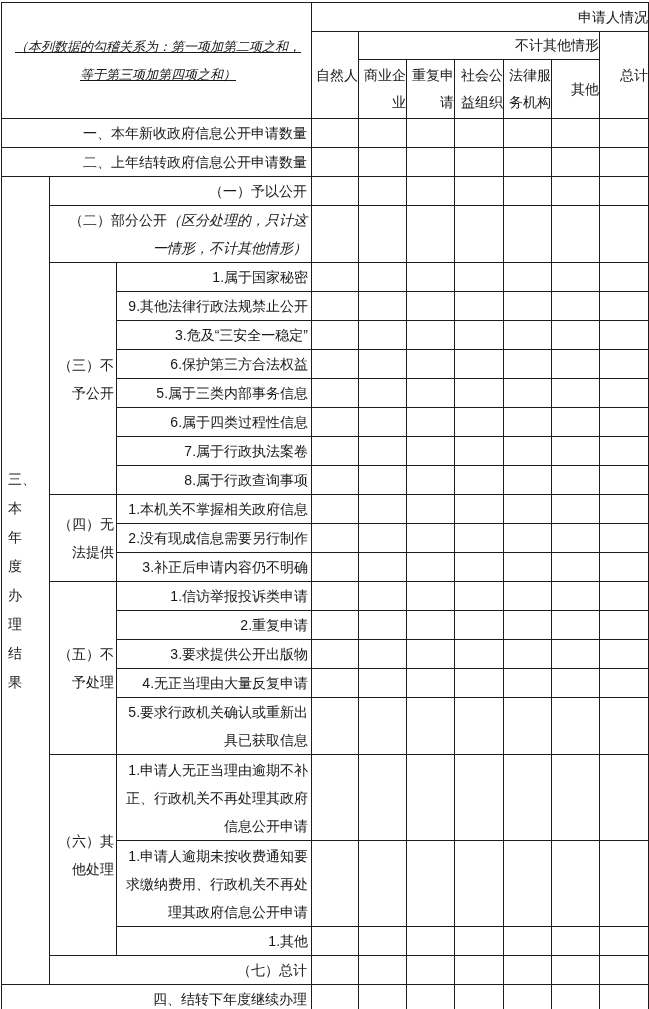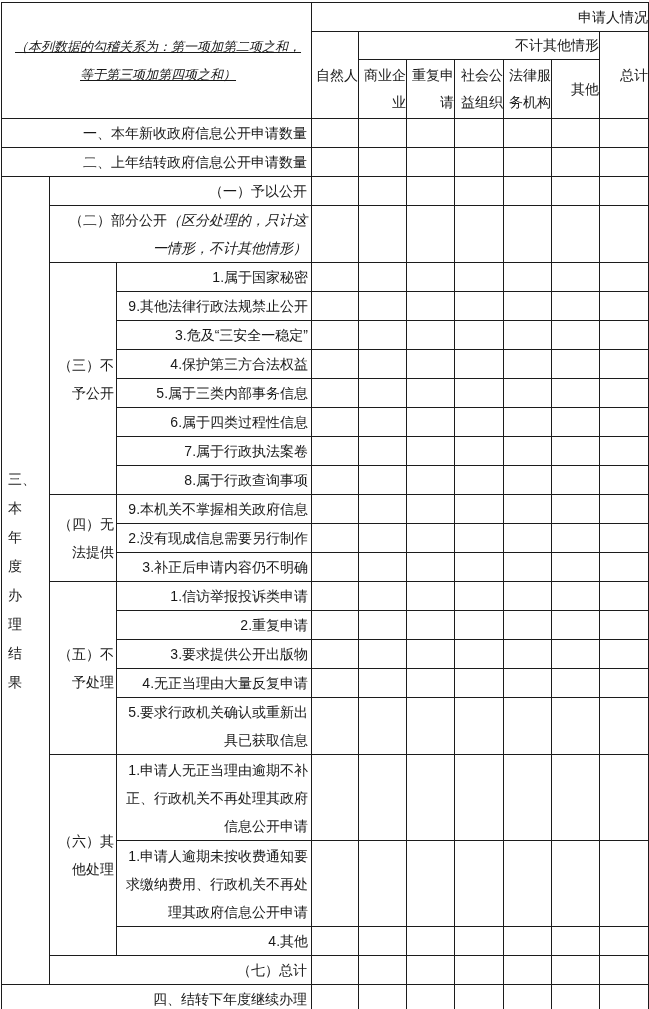--- a/index.html
+++ b/index.html
@@ -127,21 +127,21 @@
           <td class="item">3.危及“三安全一稳定”</td>
           <td></td>
           <td></td>
           <td></td>
           <td></td>
           <td></td>
           <td></td>
           <td></td>
         </tr>
   <tr class="h29">
-          <td class="item">4.保护第三方合法权益</td>
+          <td class="item">6.保护第三方合法权益</td>
           <td></td>
           <td></td>
           <td></td>
           <td></td>
           <td></td>
           <td></td>
           <td></td>
         </tr>
   <tr class="h29">
           <td class="item">5.属于三类内部事务信息</td>
@@ -179,21 +179,21 @@
           <td></td>
           <td></td>
           <td></td>
           <td></td>
           <td></td>
           <td></td>
         </tr>
 
   <tr class="h29">
     <td rowspan="3" class="mid">（四）无法提供</td>
-    <td class="item">9.本机关不掌握相关政府信息</td>
+    <td class="item">1.本机关不掌握相关政府信息</td>
   <td></td>
           <td></td>
           <td></td>
           <td></td>
           <td></td>
           <td></td>
           <td></td>
         </tr>
   <tr class="h29">
           <td class="item">2.没有现成信息需要另行制作</td>
@@ -283,21 +283,21 @@
           <td class="item">1.申请人逾期未按收费通知要求缴纳费用、行政机关不再处理其政府信息公开申请</td>
           <td></td>
           <td></td>
           <td></td>
           <td></td>
           <td></td>
           <td></td>
           <td></td>
         </tr>
   <tr class="h28">
-          <td class="item">4.其他</td>
+          <td class="item">1.其他</td>
           <td></td>
           <td></td>
           <td></td>
           <td></td>
           <td></td>
           <td></td>
           <td></td>
         </tr>
 
   <tr class="h27">

